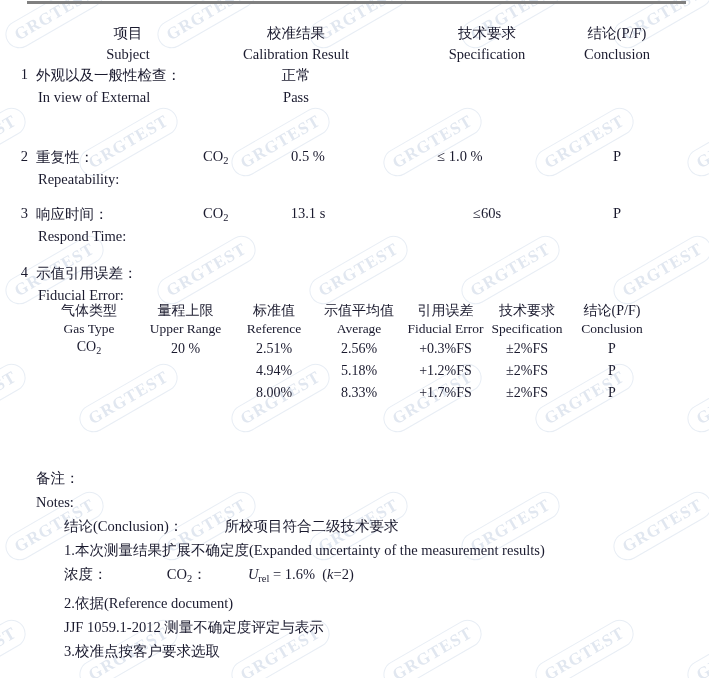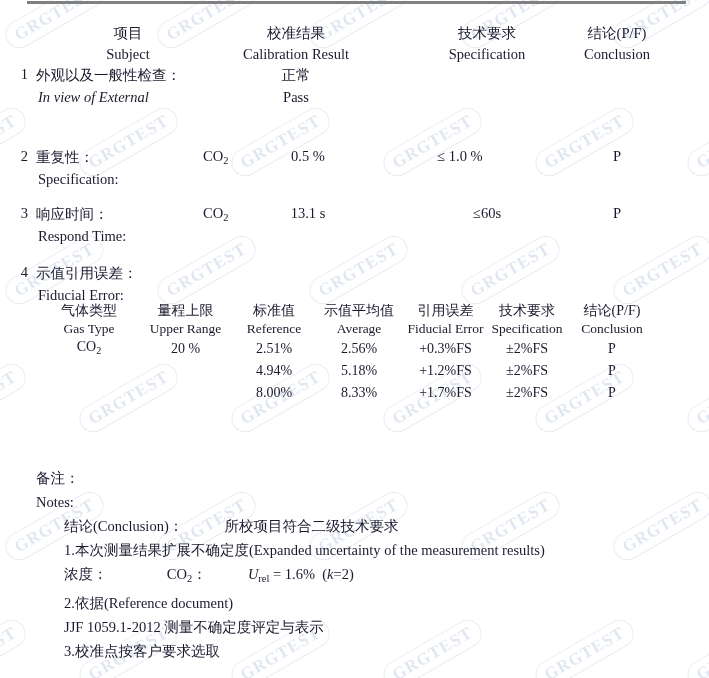--- a/index.html
+++ b/index.html
@@ -159,27 +159,27 @@
     <span class="l2">Specification</span>
   </div>
 
   <div class="hdr" style="left:617px; top:24px; transform:translateX(-50%);">
     <span class="l1">结论(P/F)</span>
     <span class="l2">Conclusion</span>
   </div>
 
   <div class="idx" style="left:8px; top:66px; width:20px;">1</div>
   <div class="cn row" style="left:36px; top:66px;">外观以及一般性检查：</div>
-  <div class="en row" style="left:38px; top:89px;font-style:italic;">In view of External</div>
+  <div class="en row" style="left:38px; top:89px;">In view of External</div>
   <div class="cn row center" style="left:296px; top:66px;">正常</div>
   <div class="en row center" style="left:296px; top:89px;">Pass</div>
 
   <div class="idx" style="left:8px; top:148px; width:20px;">2</div>
   <div class="cn row" style="left:36px; top:148px;">重复性：</div>
-  <div class="en row" style="left:38px; top:171px;">Specification:</div>
+  <div class="en row" style="left:38px; top:171px;">Repeatability:</div>
   <div class="row" style="left:203px; top:148px; font-size:14.5px;">CO<span class="sub">2</span></div>
   <div class="row center" style="left:308px; top:148px; font-size:14.5px;">0.5  %</div>
   <div class="row center" style="left:460px; top:148px; font-size:14.5px;">≤  1.0  %</div>
   <div class="row center" style="left:617px; top:148px; font-size:14.5px;">P</div>
 
   <div class="idx" style="left:8px; top:205px; width:20px;">3</div>
   <div class="cn row" style="left:36px; top:205px;">响应时间：</div>
   <div class="en row" style="left:38px; top:228px;">Respond Time:</div>
   <div class="row" style="left:203px; top:205px; font-size:14.5px;">CO<span class="sub">2</span></div>
   <div class="row center" style="left:308px; top:205px; font-size:14.5px;">13.1  s</div>

